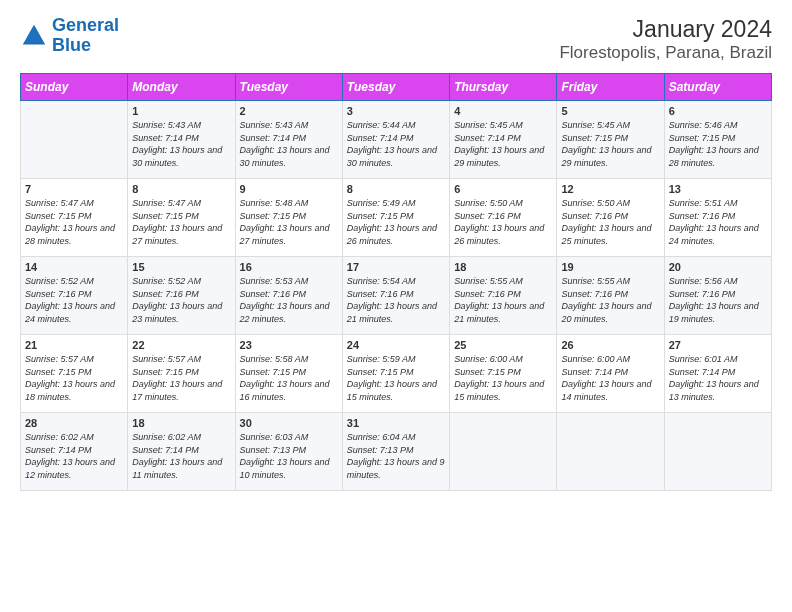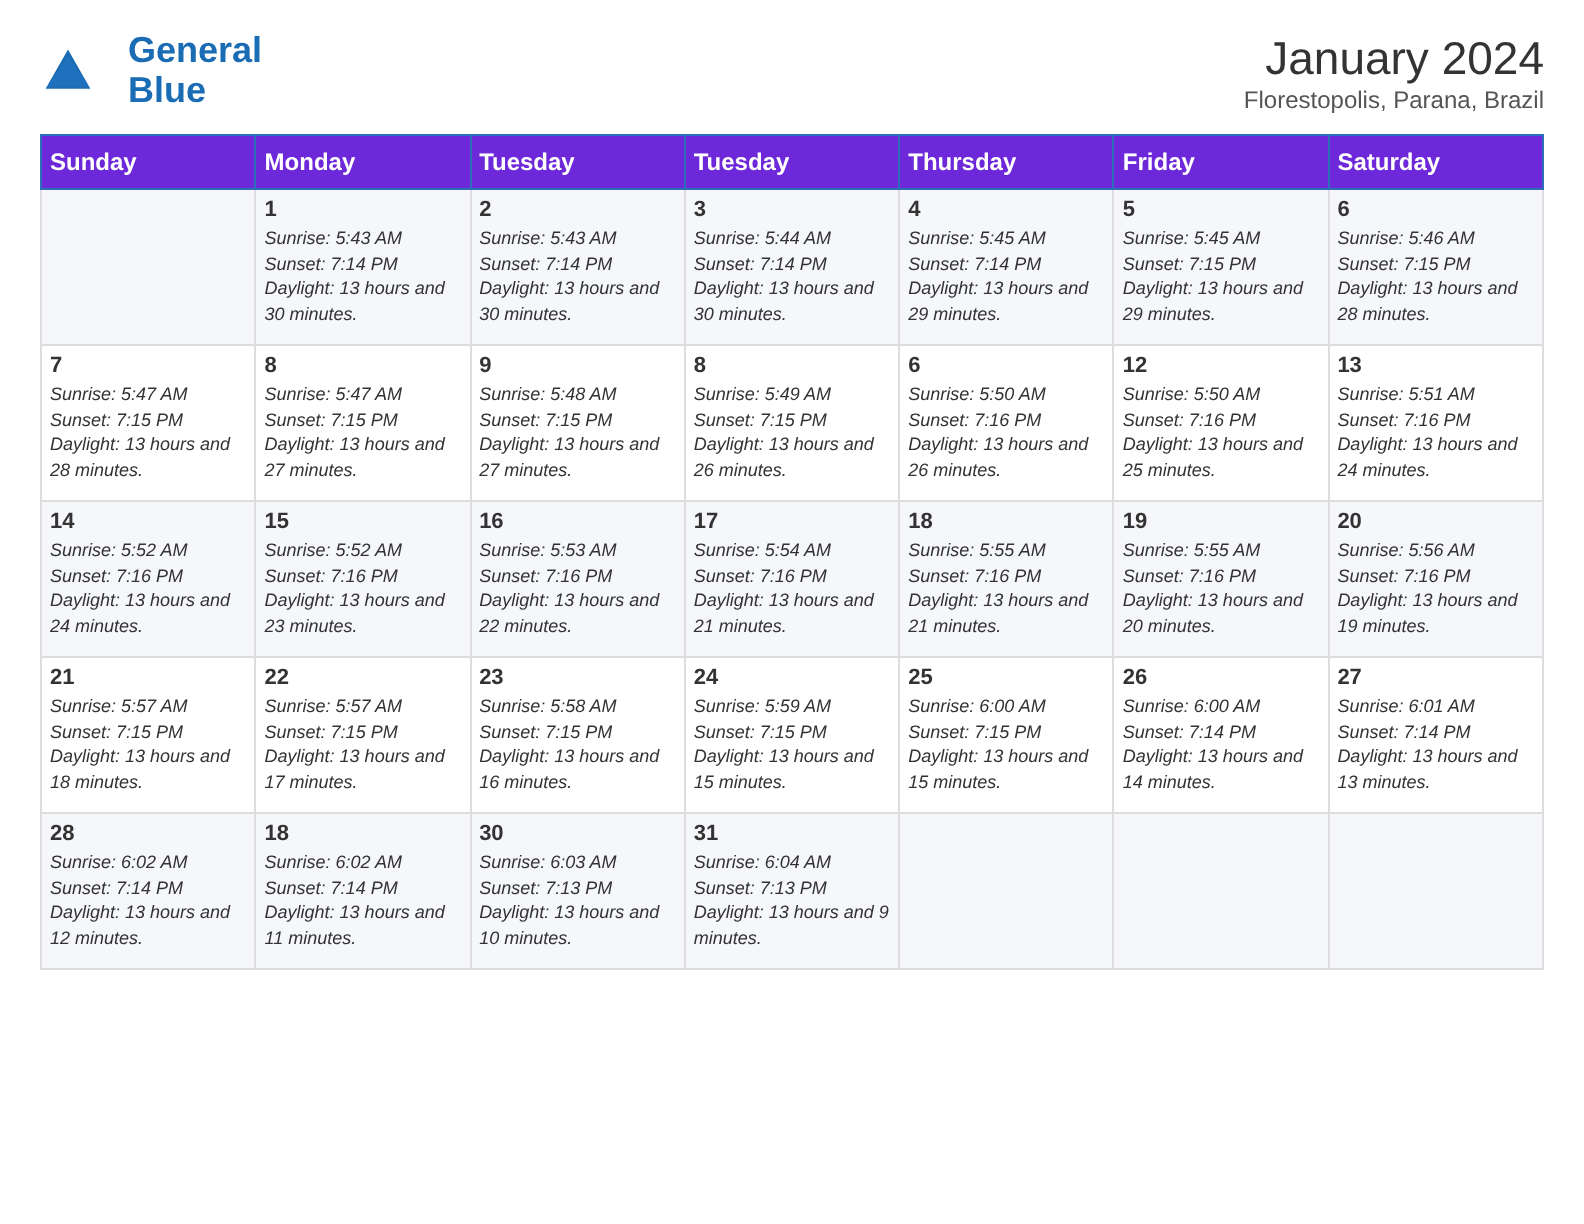--- a/index.html
+++ b/index.html
@@ -16,21 +16,21 @@
     }
     .header {
       display: flex;
       justify-content: space-between;
       align-items: flex-start;
       margin-bottom: 10px;
     }
     .logo {
       display: flex;
       align-items: center;
-      gap: 16px;
+      gap: 4px;
     }
     .logo-text {
       font-size: 18px;
       font-weight: bold;
       color: #333;
       line-height: 1.1;
     }
     .logo-text span {
       color: #1a6cb5;
     }
@@ -40,31 +40,32 @@
     }
     .title-block {
       text-align: right;
     }
     .title-block h1 {
       font-size: 23px;
       font-weight: normal;
       color: #333;
     }
     .title-block h2 {
-      font-size: 12px;
+      font-size: 17px;
       font-weight: normal;
       color: #555;
     }
     table {
       width: 100%;
       border-collapse: collapse;
       table-layout: fixed;
     }
     thead tr {
-      background-color: #6d28d9;
+      background-color: #d946ef;
+      font-style: italic;
     }
     thead th {
       color: #fff;
       font-size: 12px;
       font-weight: bold;
       padding: 6px 4px;
       text-align: left;
       border: 1px solid #2a6ebb;
     }
     tbody tr {

